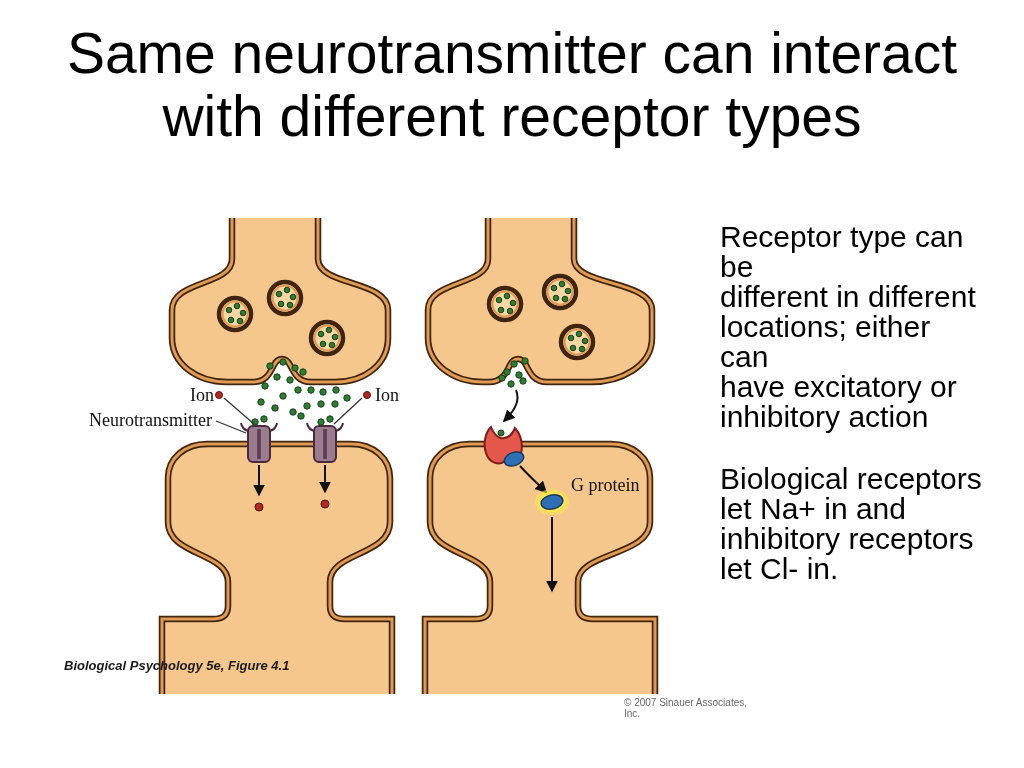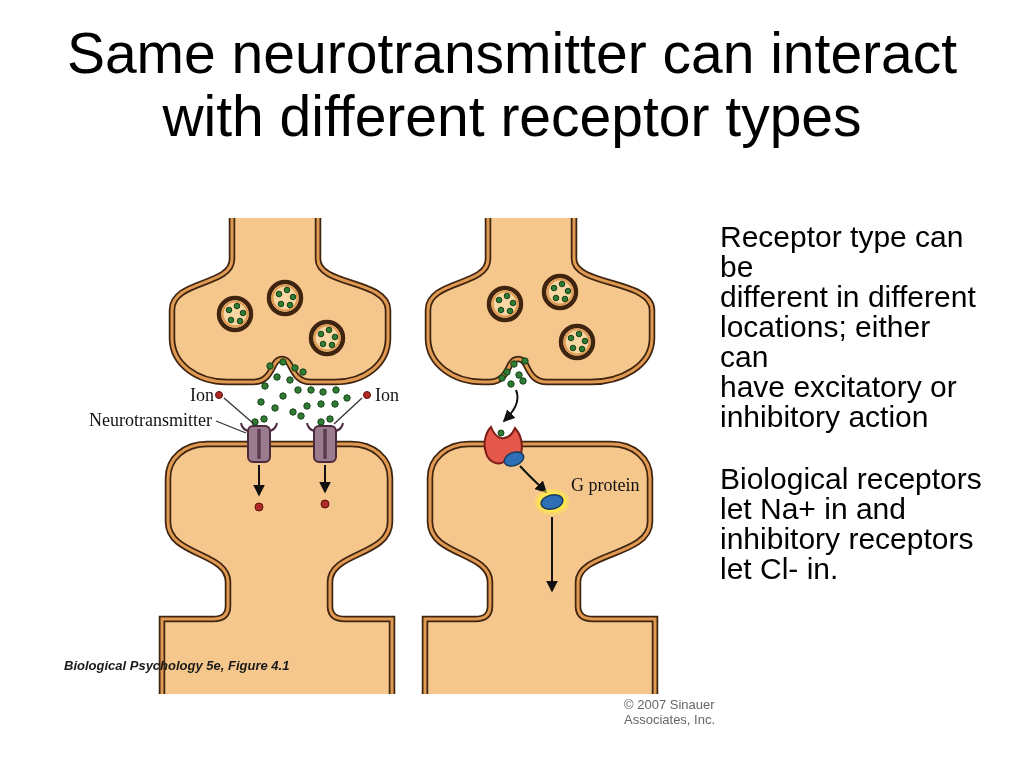--- a/index.html
+++ b/index.html
@@ -10,21 +10,21 @@
   .title{
     position:absolute;left:32px;top:22px;width:960px;margin:0;
     text-align:center;font-size:57px;line-height:63px;font-weight:400;
     white-space:pre-line;color:#000;
   }
   .figure{position:absolute;left:0;top:0;width:760px;height:700px;margin-top:44px;}
   .fig-svg{position:absolute;left:55px;top:170px;}
   .caption{
     position:absolute;left:64px;top:614px;font-size:13px;font-weight:700;font-style:italic;color:#1a1a1a;
   }
-  .copyright{position:absolute;left:624px;top:653px;font-size:13px;color:#666;}
+  .copyright{position:absolute;left:624px;top:653px;font-size:10px;color:#666;}
   .notes{position:absolute;left:720px;top:222px;width:262px;font-size:30px;line-height:30px;color:#000;}
   .notes p{margin:0;white-space:pre-line;}
   .notes p + p{margin-top:32px;}
   .page-number{position:absolute;top:736px;right:20px;font-size:15px;color:#000000;}
 
   
   .cell-outer{fill:var(--membrane_fill,#f6c78d);stroke:var(--membrane_outline,#3f2410);stroke-width:6.5;}
   .cell-inner{fill:none;stroke:var(--membrane_band,#e09a52);stroke-width:3;}
   .ves-outer{fill:var(--vesicle_fill,#f8d7a4);stroke:var(--membrane_outline,#3f2410);stroke-width:4.5;}
   .ves-inner{fill:none;stroke:var(--membrane_band,#e09a52);stroke-width:2.2;}

